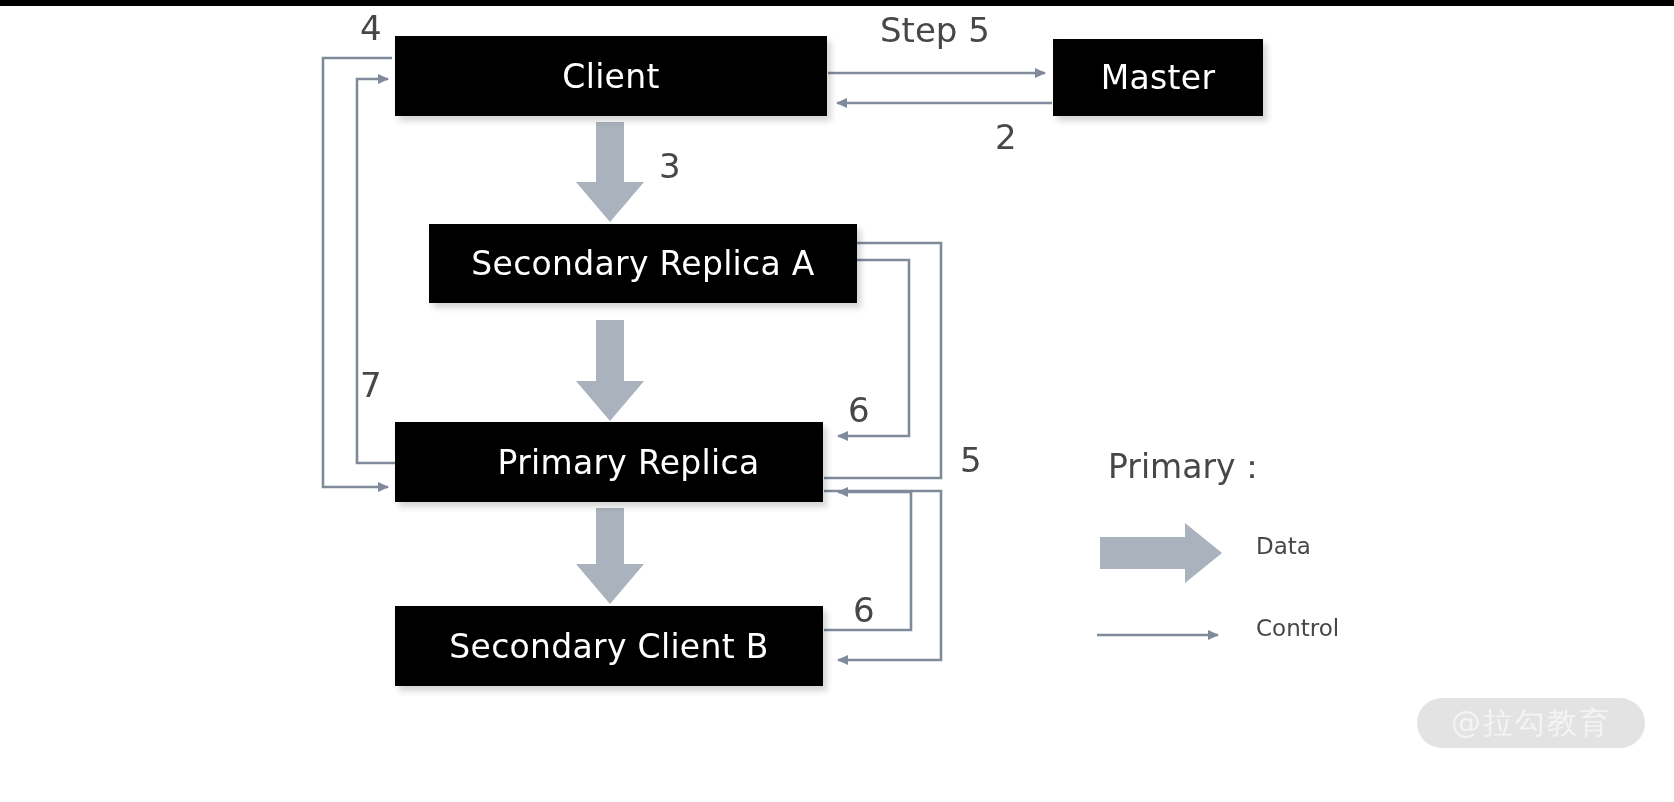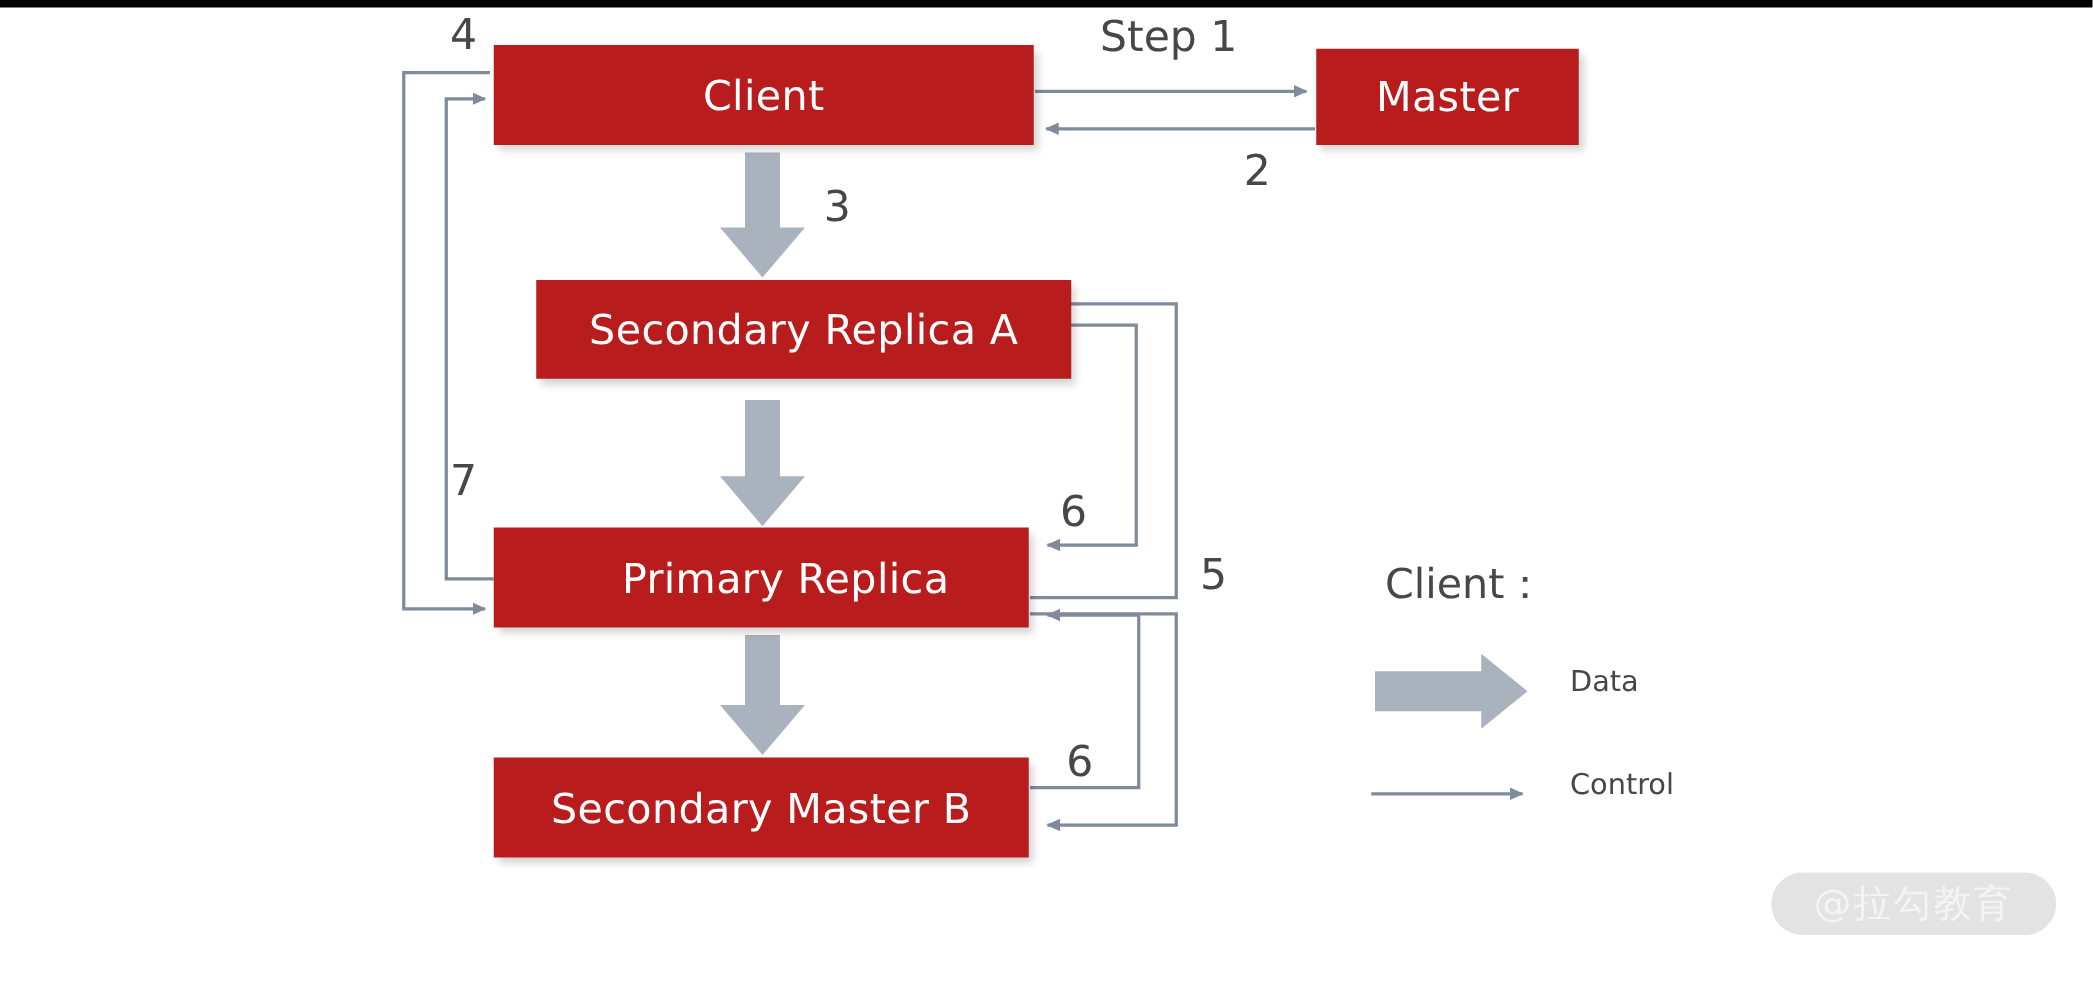--- a/index.html
+++ b/index.html
@@ -10,21 +10,21 @@
     overflow:hidden;
     position:relative;
   }
   #stage{position:absolute;left:0;top:0;width:1674px;height:802px;}
   .topbar{position:absolute;left:0;top:0;width:1674px;height:6px;background:#000000;}
 
   svg#wires{position:absolute;left:0;top:0;width:1674px;height:802px;}
 
   .node{
     position:absolute;
-    background:#b91c1c;
+    background:#000000;
     color:#ffffff;
     display:flex;align-items:center;justify-content:center;
     font-size:33px;
     letter-spacing:.3px;
     box-shadow:4px 5px 6px rgba(0,0,0,.17);
     box-sizing:border-box;
     z-index:4;
   }
   .lbl{
     position:absolute;
@@ -116,40 +116,40 @@
 
   <div class="node" style="left:395px;top:224px;width:428px;height:79px;margin-left:34px;">
     <span>Secondary Replica A</span>
   </div>
 
   <div class="node" style="left:395px;top:422px;width:428px;height:80px;padding-left:39px;">
     <span>Primary Replica</span>
   </div>
 
   <div class="node" style="left:395px;top:606px;width:428px;height:80px;">
-    <span>Secondary Master B</span>
+    <span>Secondary Client B</span>
   </div>
 
-  <div class="lbl" style="left:880px;top:10px;">Step 1</div>
+  <div class="lbl" style="left:880px;top:10px;">Step 5</div>
 
   <div class="lbl" style="left:995px;top:117px;">2</div>
 
   <div class="lbl" style="left:659px;top:146px;">3</div>
 
   <div class="lbl" style="left:360px;top:8px;">4</div>
 
   <div class="lbl" style="left:960px;top:440px;">5</div>
 
   <div class="lbl" style="left:848px;top:390px;">6</div>
 
   <div class="lbl" style="left:853px;top:590px;">6</div>
 
   <div class="lbl" style="left:360px;top:365px;">7</div>
 
-  <div class="legend-title" style="left:1108px;top:445px;">Client：</div>
+  <div class="legend-title" style="left:1108px;top:445px;">Primary：</div>
 
   <div class="legend-label" style="left:1256px;top:533px;">Data</div>
 
   <div class="legend-label" style="left:1256px;top:615px;">Control</div>
 
   <div class="watermark" style="left:1417px;top:698px;width:228px;height:50px;">
     <span>@拉勾教育</span>
   </div>
 
 </div>

